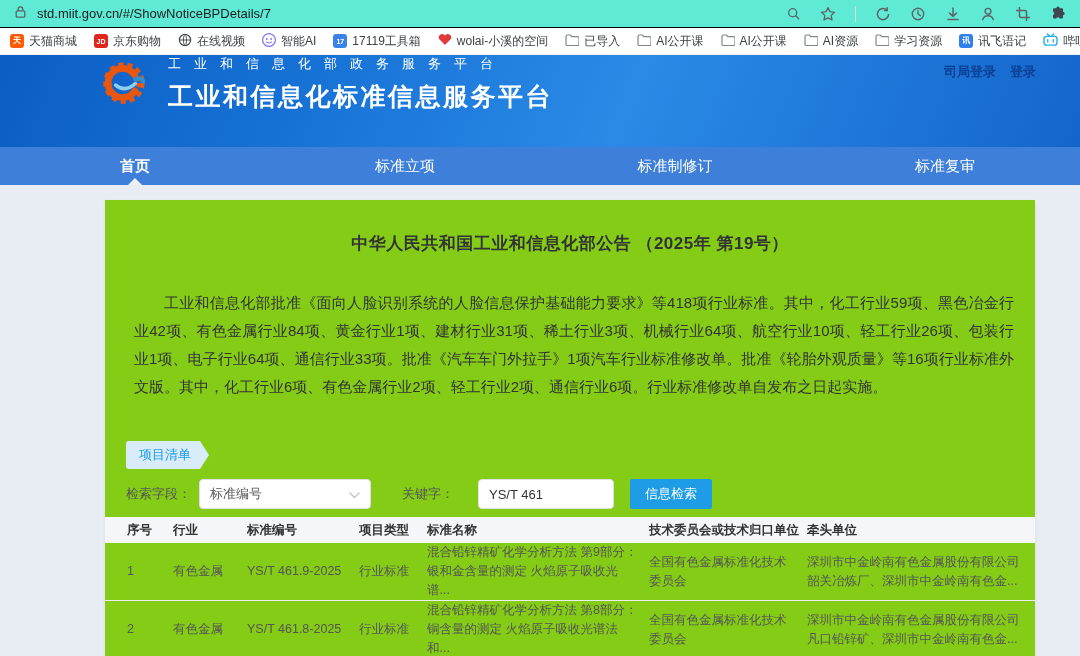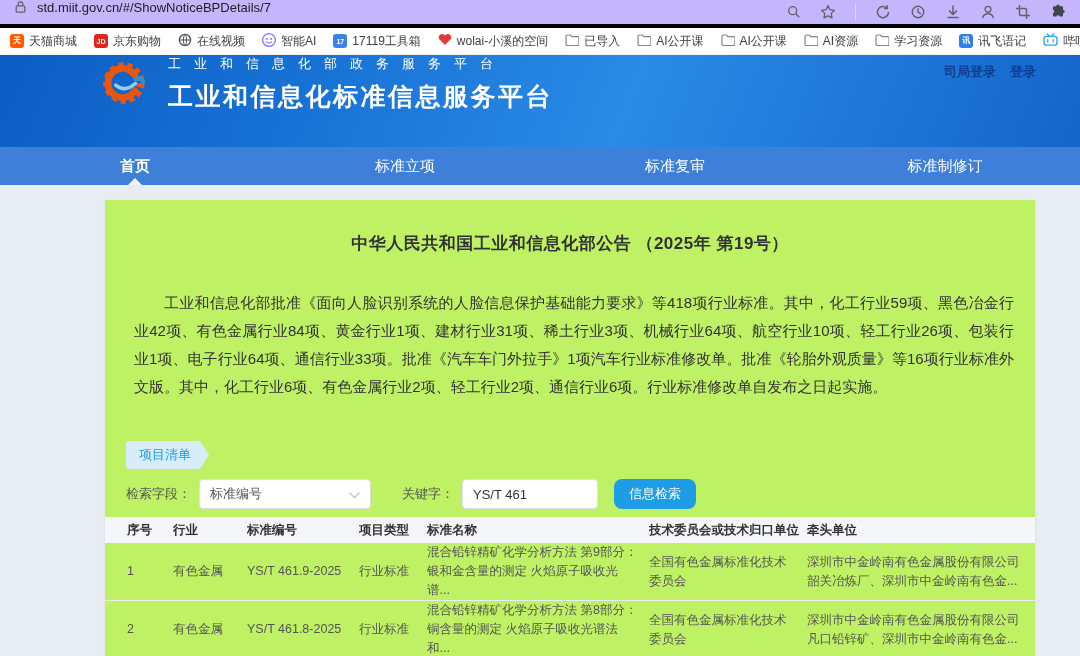--- a/index.html
+++ b/index.html
@@ -1,20 +1,20 @@
 <!DOCTYPE html>
 <html><head>
 <meta charset="utf-8">
 <style>
   *{margin:0;padding:0;box-sizing:border-box}
   html,body{width:1080px;height:656px;overflow:hidden}
   body{font-family:"Liberation Sans",sans-serif;background:#e8edf4;position:relative;font-size:13px;color:#333}
 
   
-  .urlbar{height:28px;background:#c4b5fd;display:flex;padding:0 14px;border-bottom:4px solid #000000}
+  .urlbar{height:28px;background:#5eead4;display:flex;align-items:center;padding:0 14px;border-bottom:1px solid #000000}
   .url-text{font-size:13px;color:#202124;margin-left:10px;flex:0 0 auto}
   .urlbar-spacer{flex:1}
   .urlbar-icons{display:flex;align-items:center;gap:19px}
   .urlbar-icons svg{display:block}
   .vdiv{width:1px;height:16px;background:#dadce0}
 
   .bookmarksbar{height:27px;background:#fff;display:flex;align-items:center;padding:0 10px;gap:17px;border-bottom:1px solid #f2f2f2}
   .bm{display:flex;align-items:center;gap:5px;font-size:12px;color:#3c4043;white-space:nowrap;cursor:pointer}
   .chip{width:14px;height:14px;border-radius:3px;color:#fff;display:flex;align-items:center;justify-content:center;font-weight:bold;font-size:8px;line-height:1}
   .bm-spacer{flex:1}
@@ -29,32 +29,32 @@
   .login-links span{cursor:pointer}
 
   
   .nav{height:38px;background:#3d7fd9;display:flex}
   .nav-item{flex:1;display:flex;align-items:center;justify-content:center;color:#fff;font-size:15px;cursor:pointer;position:relative}
   .nav-item.active{font-weight:bold}
   .nav-item.active::after{content:"";position:absolute;bottom:0;left:50%;transform:translateX(-50%);border:7px solid transparent;border-bottom:7px solid #eef2f8;border-top:none}
 
   
   .page-bg{position:absolute;top:185px;left:0;width:1080px;height:471px;background:#e8edf4}
-  .card{position:absolute;left:105px;top:15px;width:930px;height:456px;background:#bef264;box-shadow:0 1px 4px rgba(0,0,0,.06)}
+  .card{position:absolute;left:105px;top:15px;width:930px;height:456px;background:#84cc16;box-shadow:0 1px 4px rgba(0,0,0,.06)}
   .notice-title{margin-top:32px;text-align:center;font-size:17px;font-weight:bold;color:#333;letter-spacing:.5px}
   .notice-body{margin:34px 21px 0 29px;font-size:15px;line-height:28px;color:#333;text-indent:2em;text-align:justify}
 
   .section-tab{margin:40px 0 0 21px;display:inline-block;background:#d8ecfa;color:#1e9de6;font-size:13px;padding:5px 18px 5px 13px;clip-path:polygon(0 0,calc(100% - 9px) 0,100% 50%,calc(100% - 9px) 100%,0 100%);border-radius:3px 0 0 3px;cursor:pointer}
 
   .search-row{margin:10px 0 0 21px;display:flex;align-items:center;font-size:13px;color:#555;height:30px}
   .select-box{margin-left:8px;width:172px;height:30px;border:1px solid #dcdfe6;border-radius:4px;display:flex;align-items:center;padding:0 10px;color:#555;background:#fff;cursor:pointer}
   .select-box .sel-val{flex:1}
   .kw-label{margin-left:31px}
-  .kw-input{margin-left:8px;width:136px;height:30px;border:1px solid #dcdfe6;border-radius:4px;padding:0 10px;font-size:13px;color:#333;font-family:"Liberation Sans",sans-serif;outline:none}
-  .search-btn{margin-left:16px;height:30px;padding:0 15px;background:#1e9de6;color:#fff;border:none;border-radius:8px;font-size:13px;cursor:pointer;font-family:Liberation Serif, serif}
+  .kw-input{margin-left:24px;width:136px;height:30px;border:1px solid #dcdfe6;border-radius:4px;padding:0 10px;font-size:13px;color:#333;font-family:"Liberation Sans",sans-serif;outline:none}
+  .search-btn{margin-left:16px;height:30px;padding:0 15px;background:#1e9de6;color:#fff;border:none;border-radius:2px;font-size:13px;cursor:pointer;font-family:Liberation Serif, serif}
 
   
   table.results{margin-top:8px;width:100%;border-collapse:collapse;font-size:12.5px;table-layout:fixed}
   table.results th{background:#f4f6f9;height:26px;text-align:left;font-weight:bold;color:#333;font-size:12.5px;white-space:nowrap;overflow:hidden}
   table.results th,table.results td{padding-left:0;padding-right:10px;vertical-align:middle}
   table.results th:first-child,table.results td:first-child{padding-left:22px}
   table.results td{height:44px;border-bottom:1px solid #ebeef5;color:#555;line-height:19px}
   table.results tbody tr{cursor:pointer}
 </style>
 </head>
@@ -225,22 +225,22 @@
   </span>
   <span class="login-links">
     <span>司局登录</span>
     <span>登录</span>
   </span>
 </div>
 
 <div class="nav">
   <span class="nav-item active">首页</span>
   <span class="nav-item">标准立项</span>
+  <span class="nav-item">标准制修订</span>
   <span class="nav-item">标准复审</span>
-  <span class="nav-item">标准制修订</span>
 </div>
 
 <div class="page-bg">
   <div class="card">
 
     <div class="notice-title">中华人民共和国工业和信息化部公告 （2025年 第19号）</div>
 
     <div class="notice-body">工业和信息化部批准《面向人脸识别系统的人脸信息保护基础能力要求》等418项行业标准。其中，化工行业59项、黑色冶金行业42项、有色金属行业84项、黄金行业1项、建材行业31项、稀土行业3项、机械行业64项、航空行业10项、轻工行业26项、包装行业1项、电子行业64项、通信行业33项。批准《汽车车门外拉手》1项汽车行业标准修改单。批准《轮胎外观质量》等16项行业标准外文版。其中，化工行业6项、有色金属行业2项、轻工行业2项、通信行业6项。行业标准修改单自发布之日起实施。</div>
 
     <div class="section-tab">项目清单</div>

